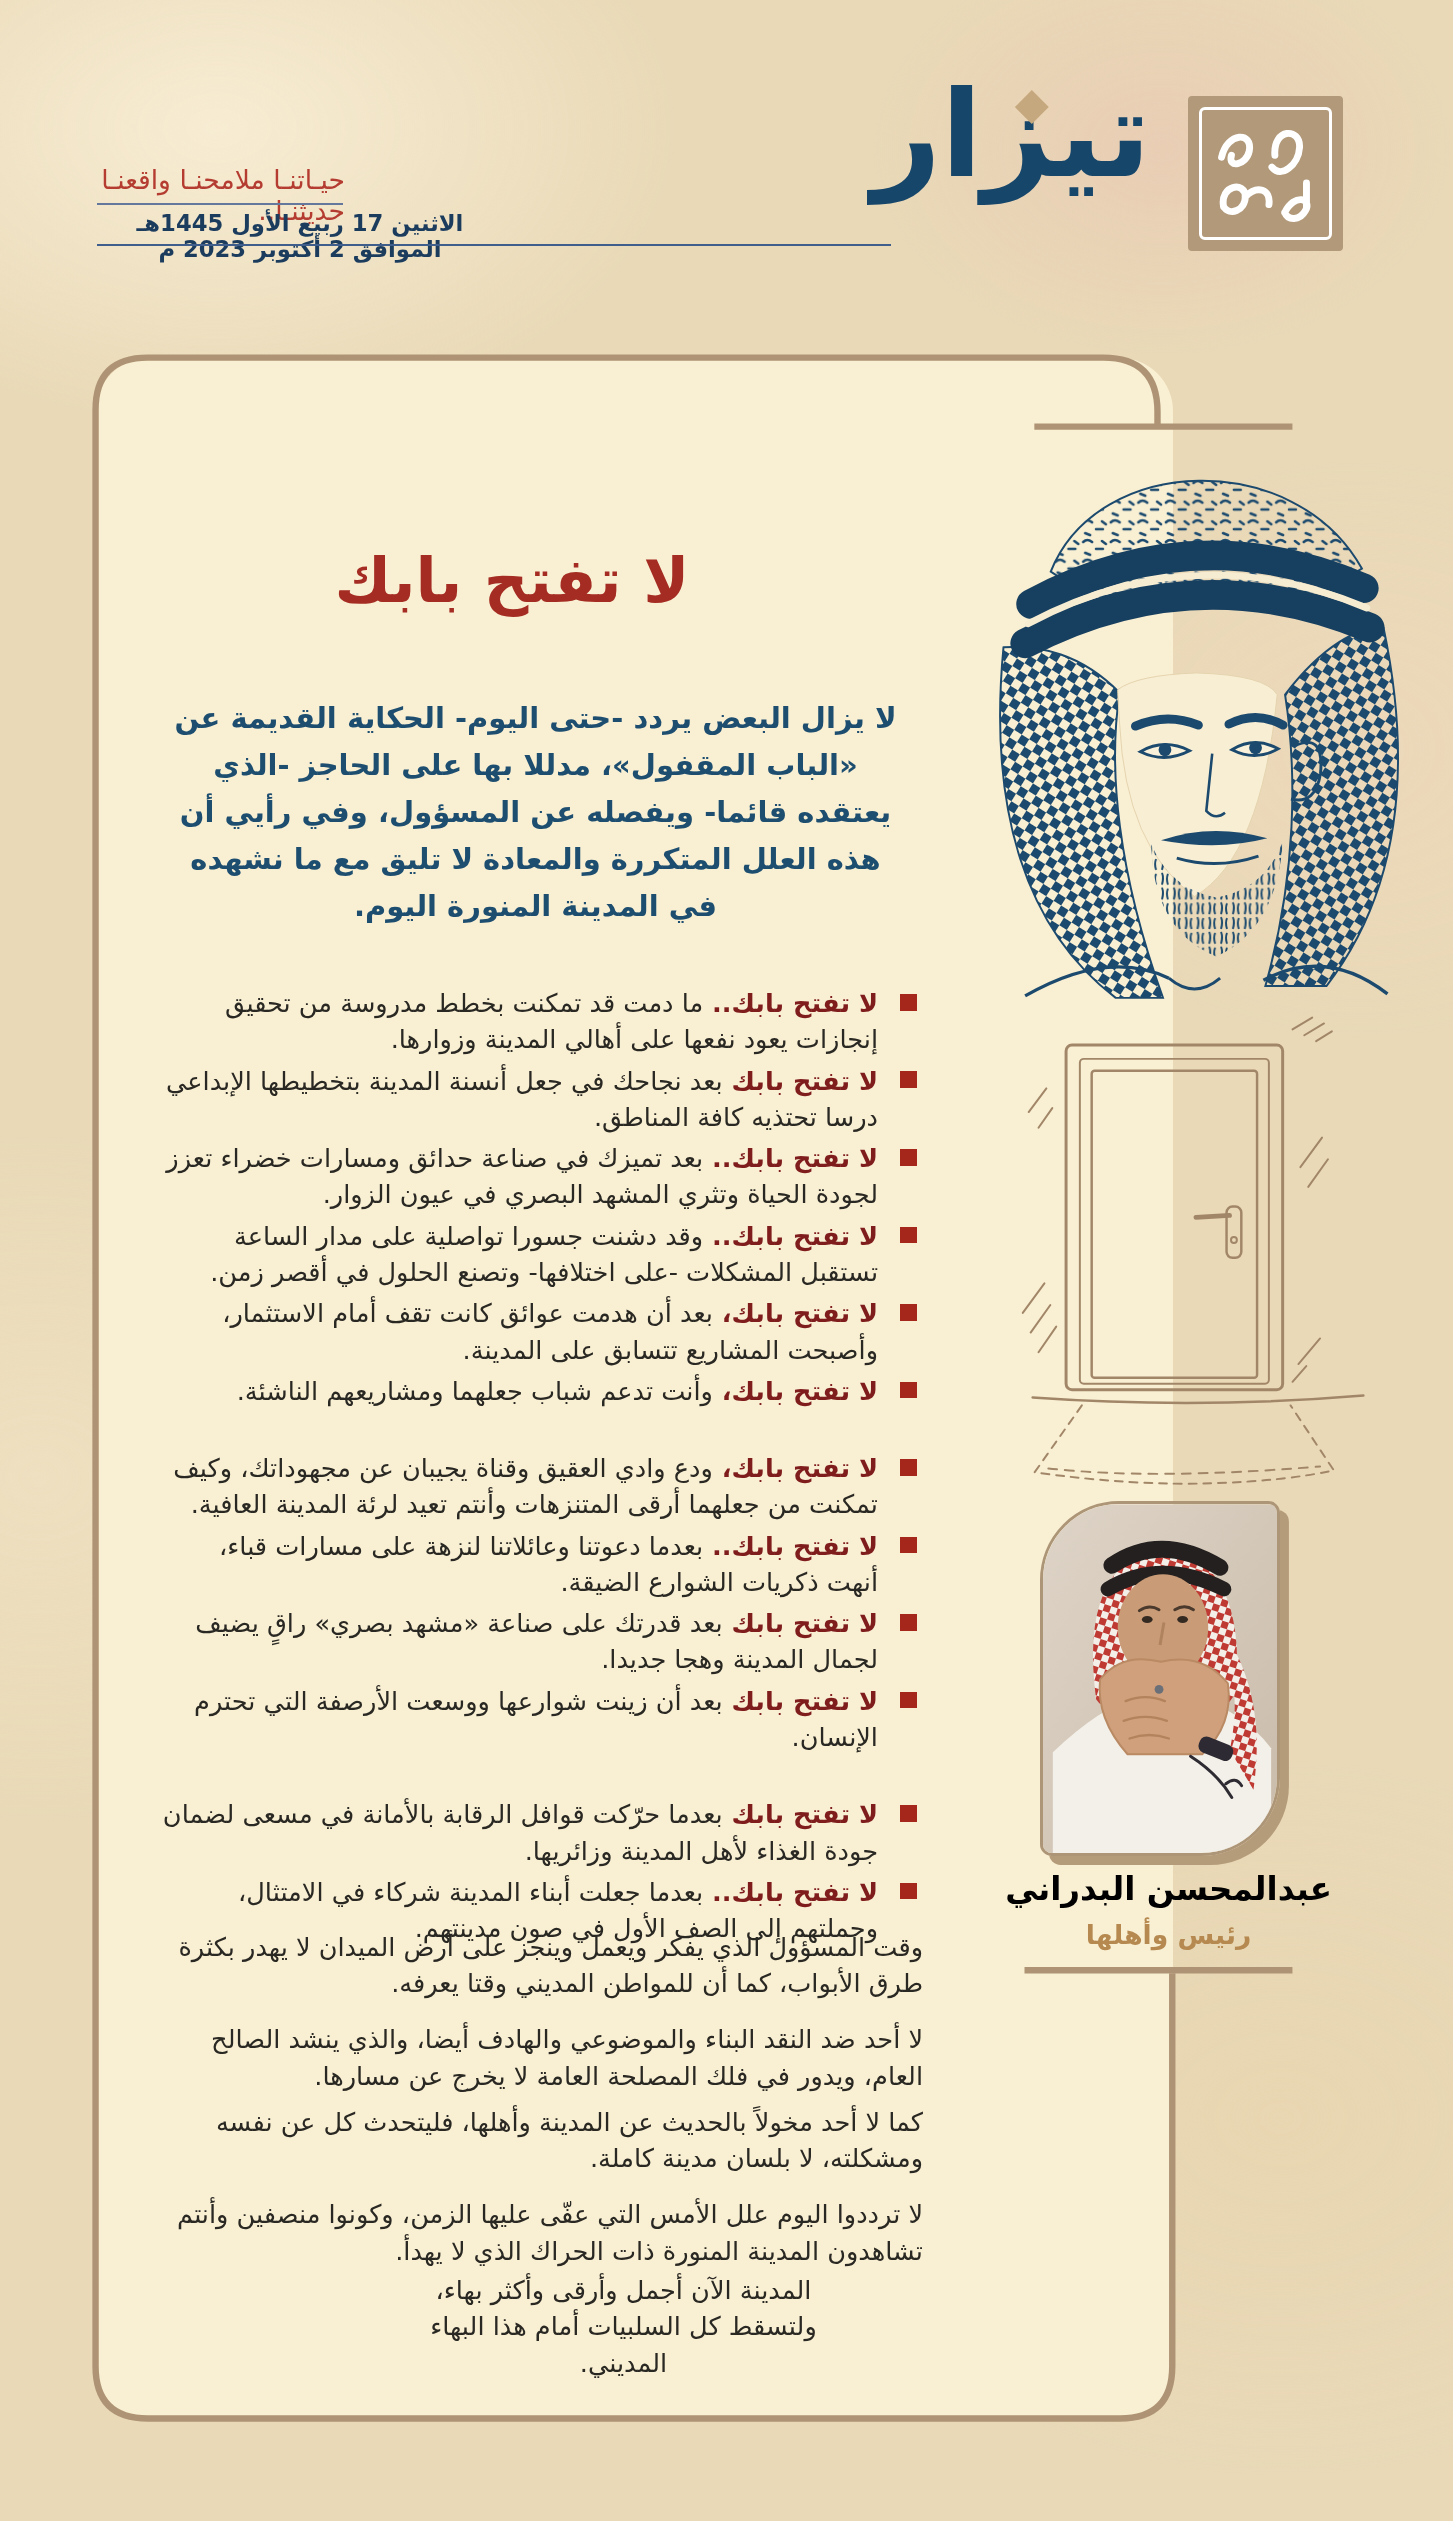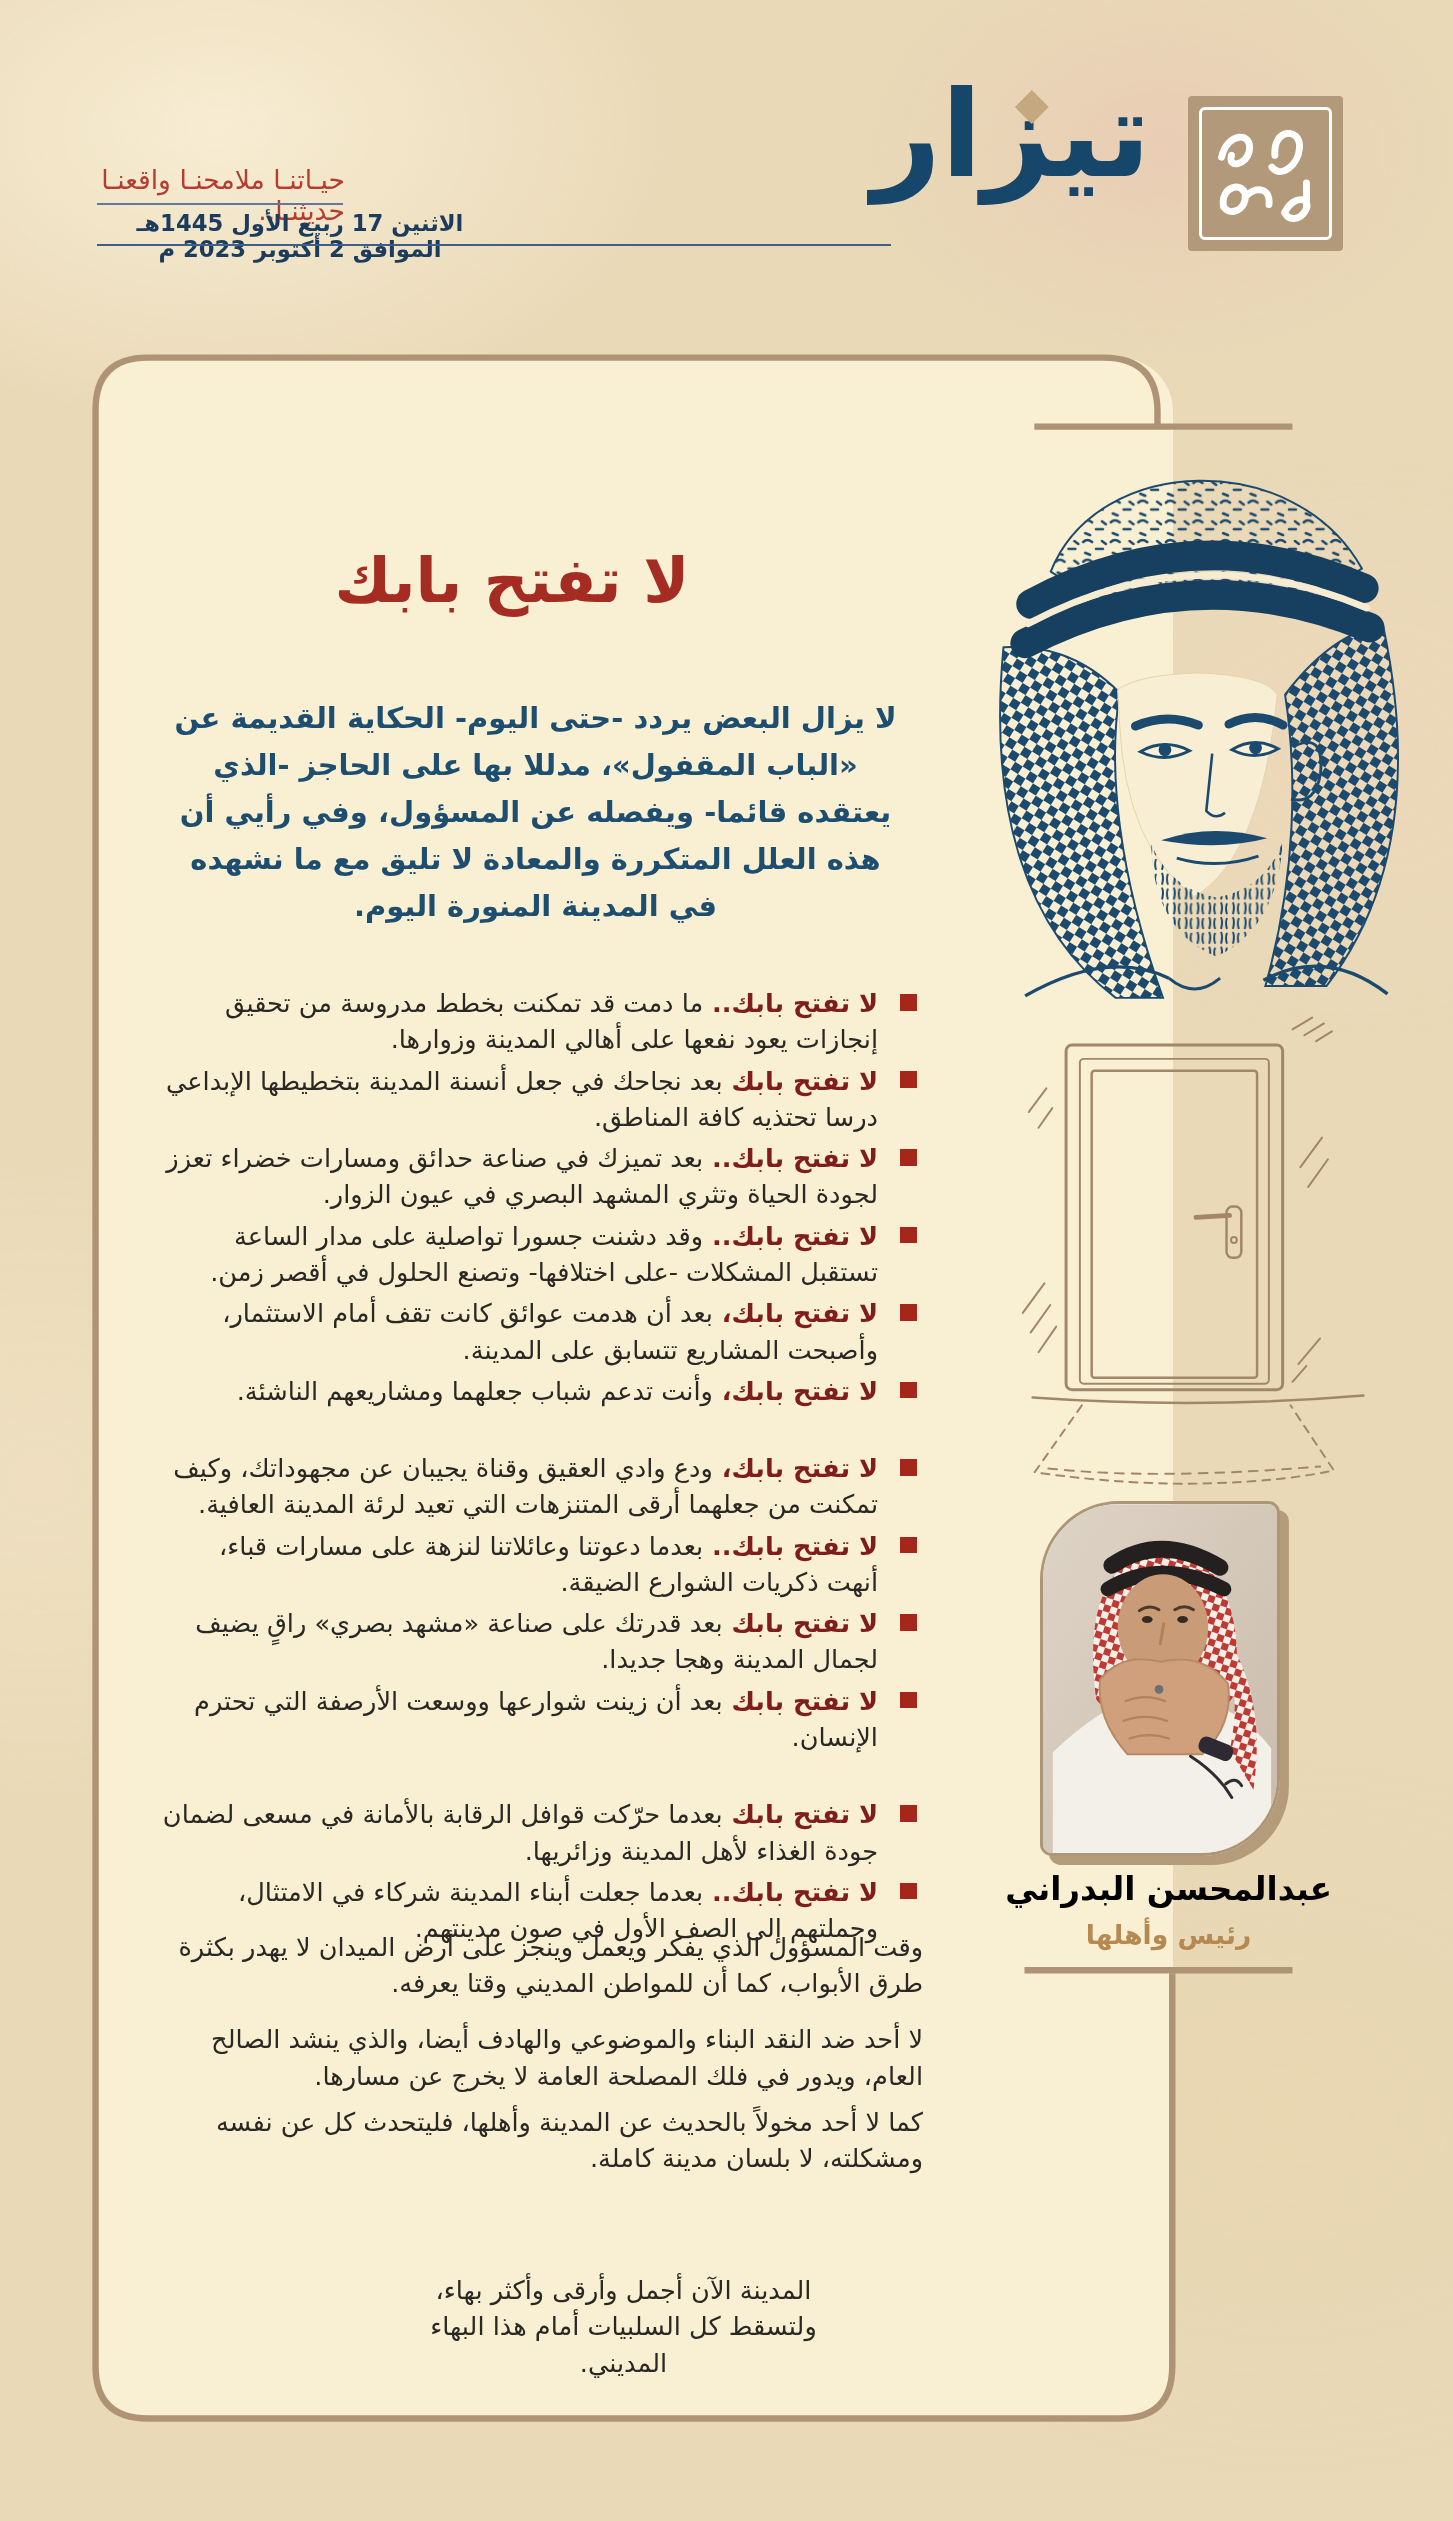--- a/index.html
+++ b/index.html
@@ -94,31 +94,32 @@
 
 <h1 class="abs article-title" style="margin:0">لا تفتح بابك</h1>
 <div class="abs article-intro">لا يزال البعض يردد -حتى اليوم- الحكاية القديمة عن «الباب المقفول»، مدللا بها على الحاجز -الذي يعتقده قائما- ويفصله عن المسؤول، وفي رأيي أن هذه العلل المتكررة والمعادة لا تليق مع ما نشهده في المدينة المنورة اليوم.</div>
 <ul class="abs bullet-list">
     <li class="bullet-item"><span class="lead">لا تفتح بابك.. </span><span>ما دمت قد تمكنت بخطط مدروسة من تحقيق إنجازات يعود نفعها على أهالي المدينة وزوارها.</span></li>
     <li class="bullet-item"><span class="lead">لا تفتح بابك </span><span>بعد نجاحك في جعل أنسنة المدينة بتخطيطها الإبداعي درسا تحتذيه كافة المناطق.</span></li>
     <li class="bullet-item"><span class="lead">لا تفتح بابك.. </span><span>بعد تميزك في صناعة حدائق ومسارات خضراء تعزز لجودة الحياة وتثري المشهد البصري في عيون الزوار.</span></li>
     <li class="bullet-item"><span class="lead">لا تفتح بابك.. </span><span>وقد دشنت جسورا تواصلية على مدار الساعة تستقبل المشكلات -على اختلافها- وتصنع الحلول في أقصر زمن.</span></li>
     <li class="bullet-item"><span class="lead">لا تفتح بابك، </span><span>بعد أن هدمت عوائق كانت تقف أمام الاستثمار، وأصبحت المشاريع تتسابق على المدينة.</span></li>
     <li class="bullet-item"><span class="lead">لا تفتح بابك، </span><span>وأنت تدعم شباب جعلهما ومشاريعهم الناشئة.</span></li>
-    <li class="bullet-item gap"><span class="lead">لا تفتح بابك، </span><span>ودع وادي العقيق وقناة يجيبان عن مجهوداتك، وكيف تمكنت من جعلهما أرقى المتنزهات التي تعيد لرئة المدينة العافية.</span></li>
+    <li class="bullet-item gap"><span class="lead">لا تفتح بابك، </span><span>ودع وادي العقيق وقناة يجيبان عن مجهوداتك، وكيف تمكنت من جعلهما أرقى المتنزهات وأنتم تعيد لرئة المدينة العافية.</span></li>
     <li class="bullet-item"><span class="lead">لا تفتح بابك.. </span><span>بعدما دعوتنا وعائلاتنا لنزهة على مسارات قباء، أنهت ذكريات الشوارع الضيقة.</span></li>
     <li class="bullet-item"><span class="lead">لا تفتح بابك </span><span>بعد قدرتك على صناعة «مشهد بصري» راقٍ يضيف لجمال المدينة وهجا جديدا.</span></li>
     <li class="bullet-item"><span class="lead">لا تفتح بابك </span><span>بعد أن زينت شوارعها ووسعت الأرصفة التي تحترم الإنسان.</span></li>
     <li class="bullet-item gap"><span class="lead">لا تفتح بابك </span><span>بعدما حرّكت قوافل الرقابة بالأمانة في مسعى لضمان جودة الغذاء لأهل المدينة وزائريها.</span></li>
     <li class="bullet-item"><span class="lead">لا تفتح بابك.. </span><span>بعدما جعلت أبناء المدينة شركاء في الامتثال، وحملتهم إلى الصف الأول في صون مدينتهم.</span></li>
   </ul>
 <div class="abs paras">
     <p class="para">وقت المسؤول الذي يفكر ويعمل وينجز على أرض الميدان لا يهدر بكثرة طرق الأبواب، كما أن للمواطن المديني وقتا يعرفه.</p>
     <p class="para gap">لا أحد ضد النقد البناء والموضوعي والهادف أيضا، والذي ينشد الصالح العام، ويدور في فلك المصلحة العامة لا يخرج عن مسارها.</p>
     <p class="para">كما لا أحد مخولاً بالحديث عن المدينة وأهلها، فليتحدث كل عن نفسه ومشكلته، لا بلسان مدينة كاملة.</p>
+    <p class="para gap">لا ترددوا اليوم علل الأمس التي عفّى عليها الزمن، وكونوا منصفين وأنتم تشاهدون المدينة المنورة ذات الحراك الذي لا يهدأ.</p>
   </div>
 <div class="abs closing">المدينة الآن أجمل وأرقى وأكثر بهاء، ولتسقط كل السلبيات أمام هذا البهاء المديني.</div>
 
 <svg class="abs portrait" viewBox="0 0 455 615">
   <defs>
     <pattern id="chk" width="18" height="18" patternUnits="userSpaceOnUse" patternTransform="rotate(32)">
       <rect width="9" height="9" fill="#1c4a6e"></rect>
         <rect x="9" y="9" width="9" height="9" fill="#1c4a6e"></rect>
     </pattern>
     <pattern id="dotp" width="28" height="20" patternUnits="userSpaceOnUse">

